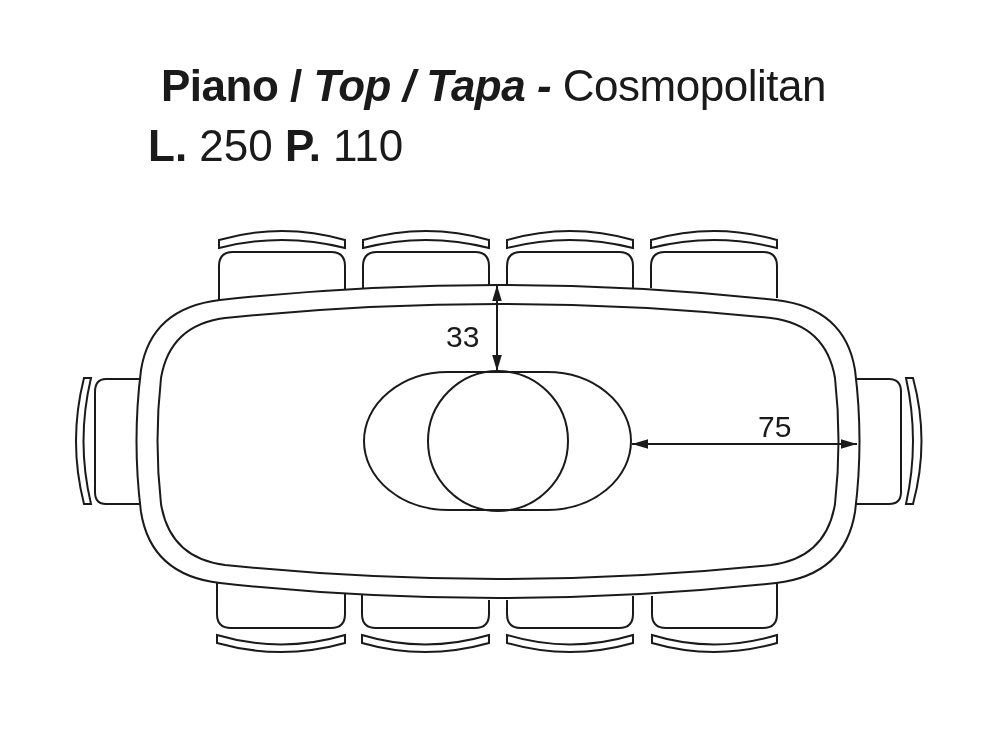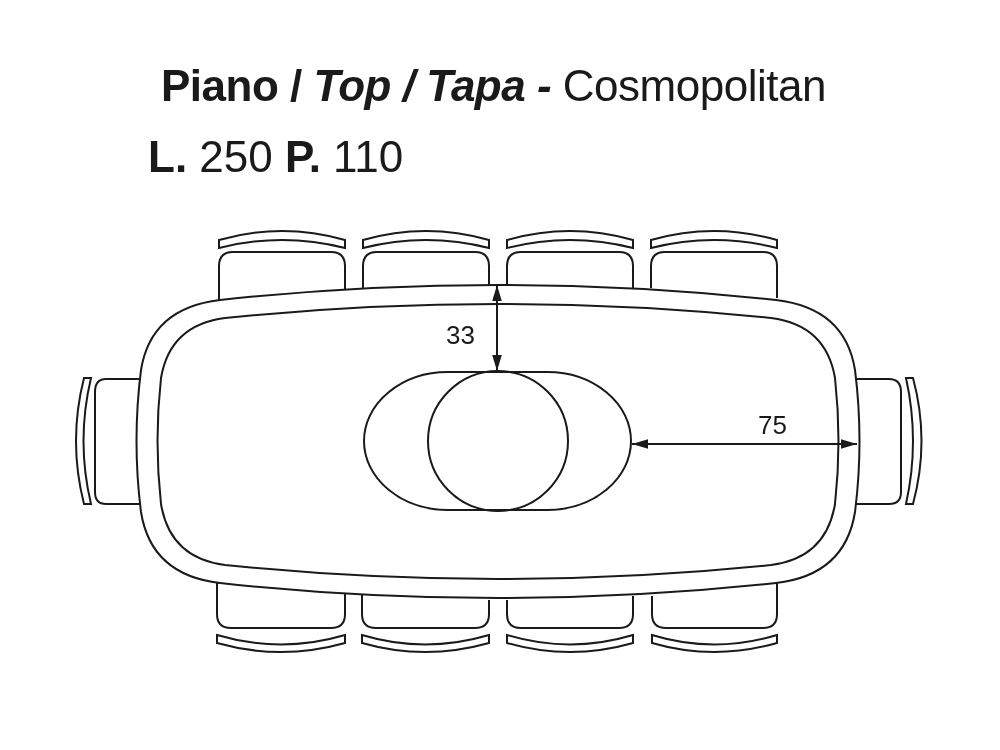--- a/index.html
+++ b/index.html
@@ -1,24 +1,24 @@
 <!DOCTYPE html>
 <html><head>
   <meta charset="utf-8">
   <style>
     html, body { margin: 0; padding: 0; background: #ffffff; }
     body { width: 1000px; height: 750px; position: relative; overflow: hidden; font-family: "Liberation Sans", sans-serif; color: #1a1a1a; }
     .title { position: absolute; left: 148px; top: 60px; font-size: 44px; line-height: 52px; white-space: nowrap; letter-spacing: -0.5px; margin-left: 13px; }
     .title .b { font-weight: bold; }
     .title .bi { font-weight: bold; font-style: italic; }
     .title .r { font-weight: normal; }
-    .dims { position: absolute; left: 148px; top: 120px; font-size: 44px; line-height: 52px; white-space: nowrap; margin-top: 11px; }
+    .dims { position: absolute; left: 148px; top: 120px; font-size: 44px; line-height: 52px; white-space: nowrap; }
     .dims .b { font-weight: bold; }
     svg.plan { position: absolute; left: 0; top: 0; }
-    .lbl { position: absolute; font-size: 26px; color: #1a1a1a; font-family: "Liberation Sans", sans-serif; }
+    .lbl { position: absolute; font-size: 30px; color: #1a1a1a; font-family: "Liberation Sans", sans-serif; }
   </style>
 </head>
 <body>
 
 <div class="title">
   <span class="b">Piano /</span><span class="bi"> Top / Tapa -</span><span class="r"> Cosmopolitan</span>
 </div>
 <div class="dims">
   <span class="b">L.</span><span> 250 </span><span class="b">P.</span><span> 110</span>
 </div>

